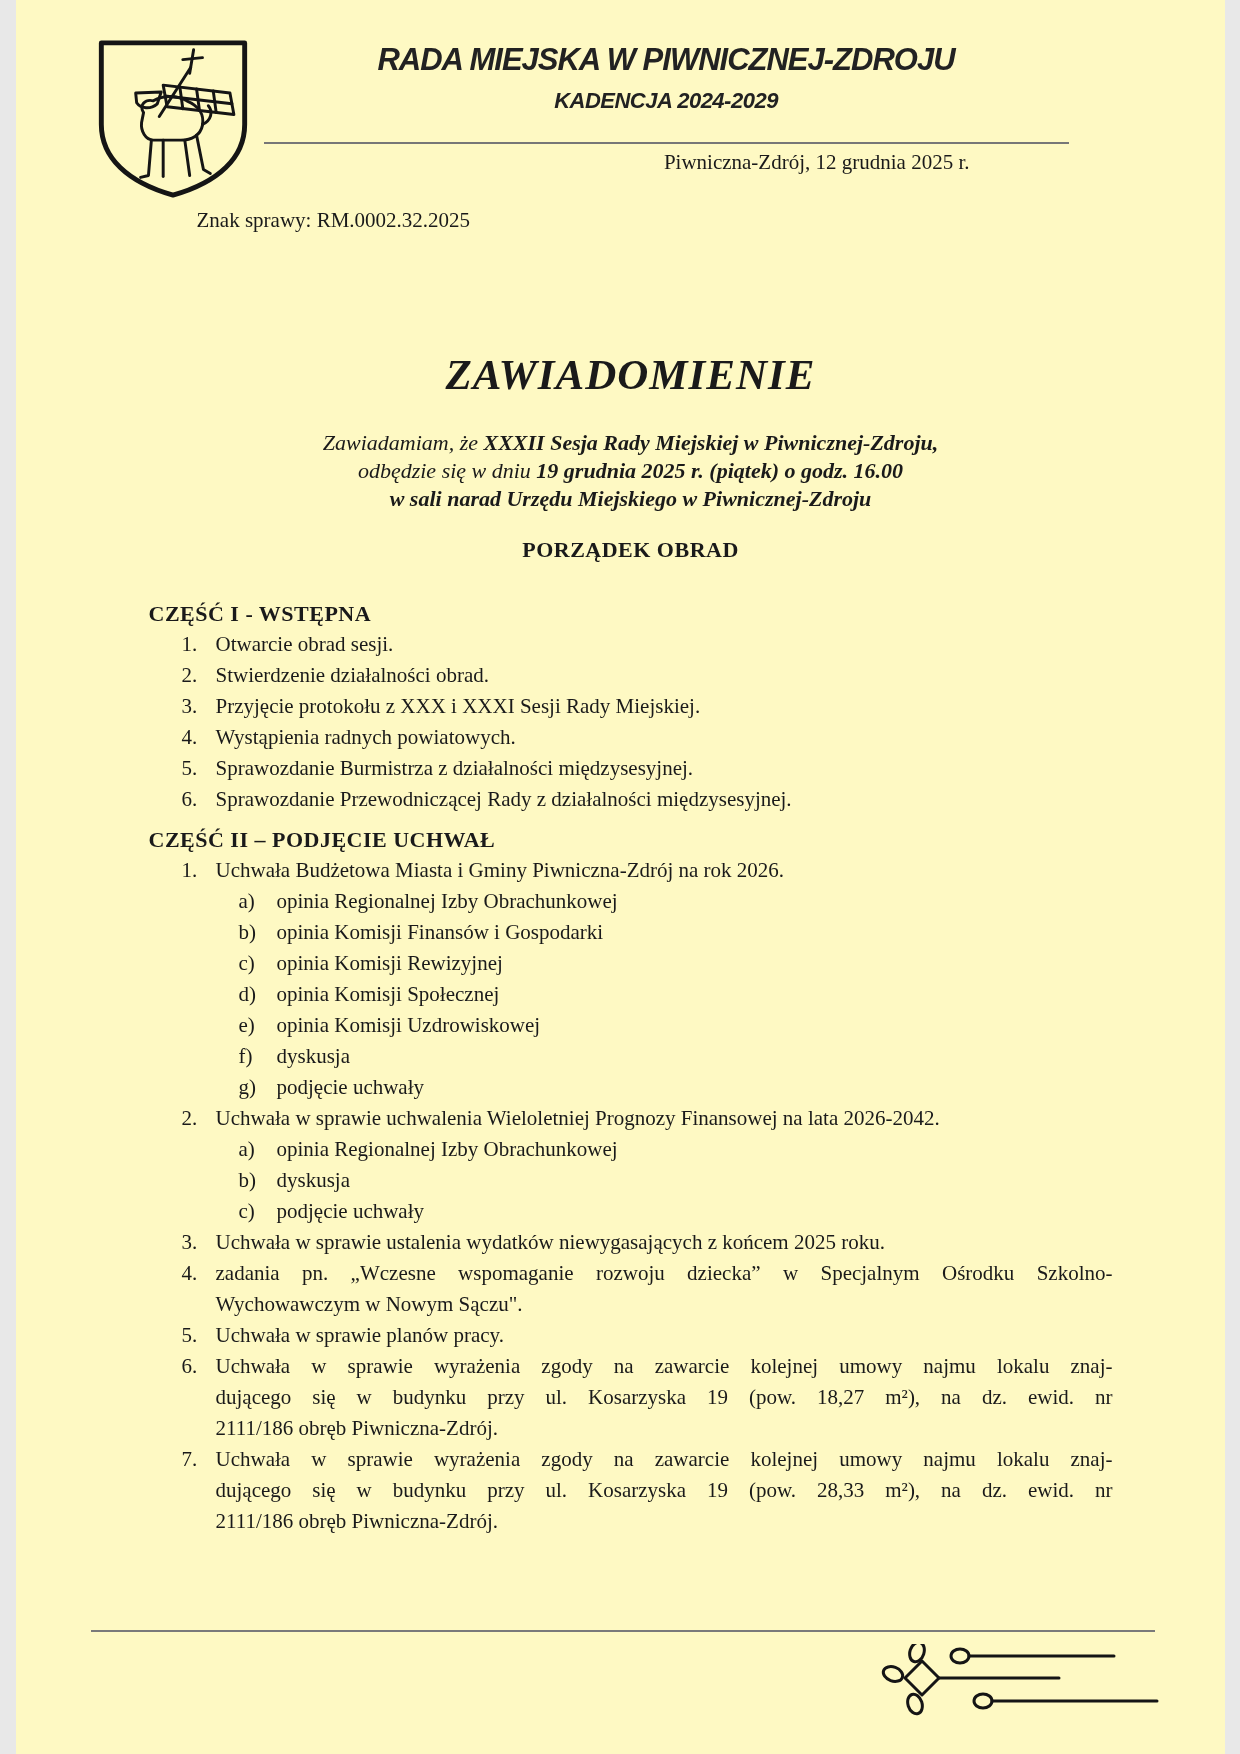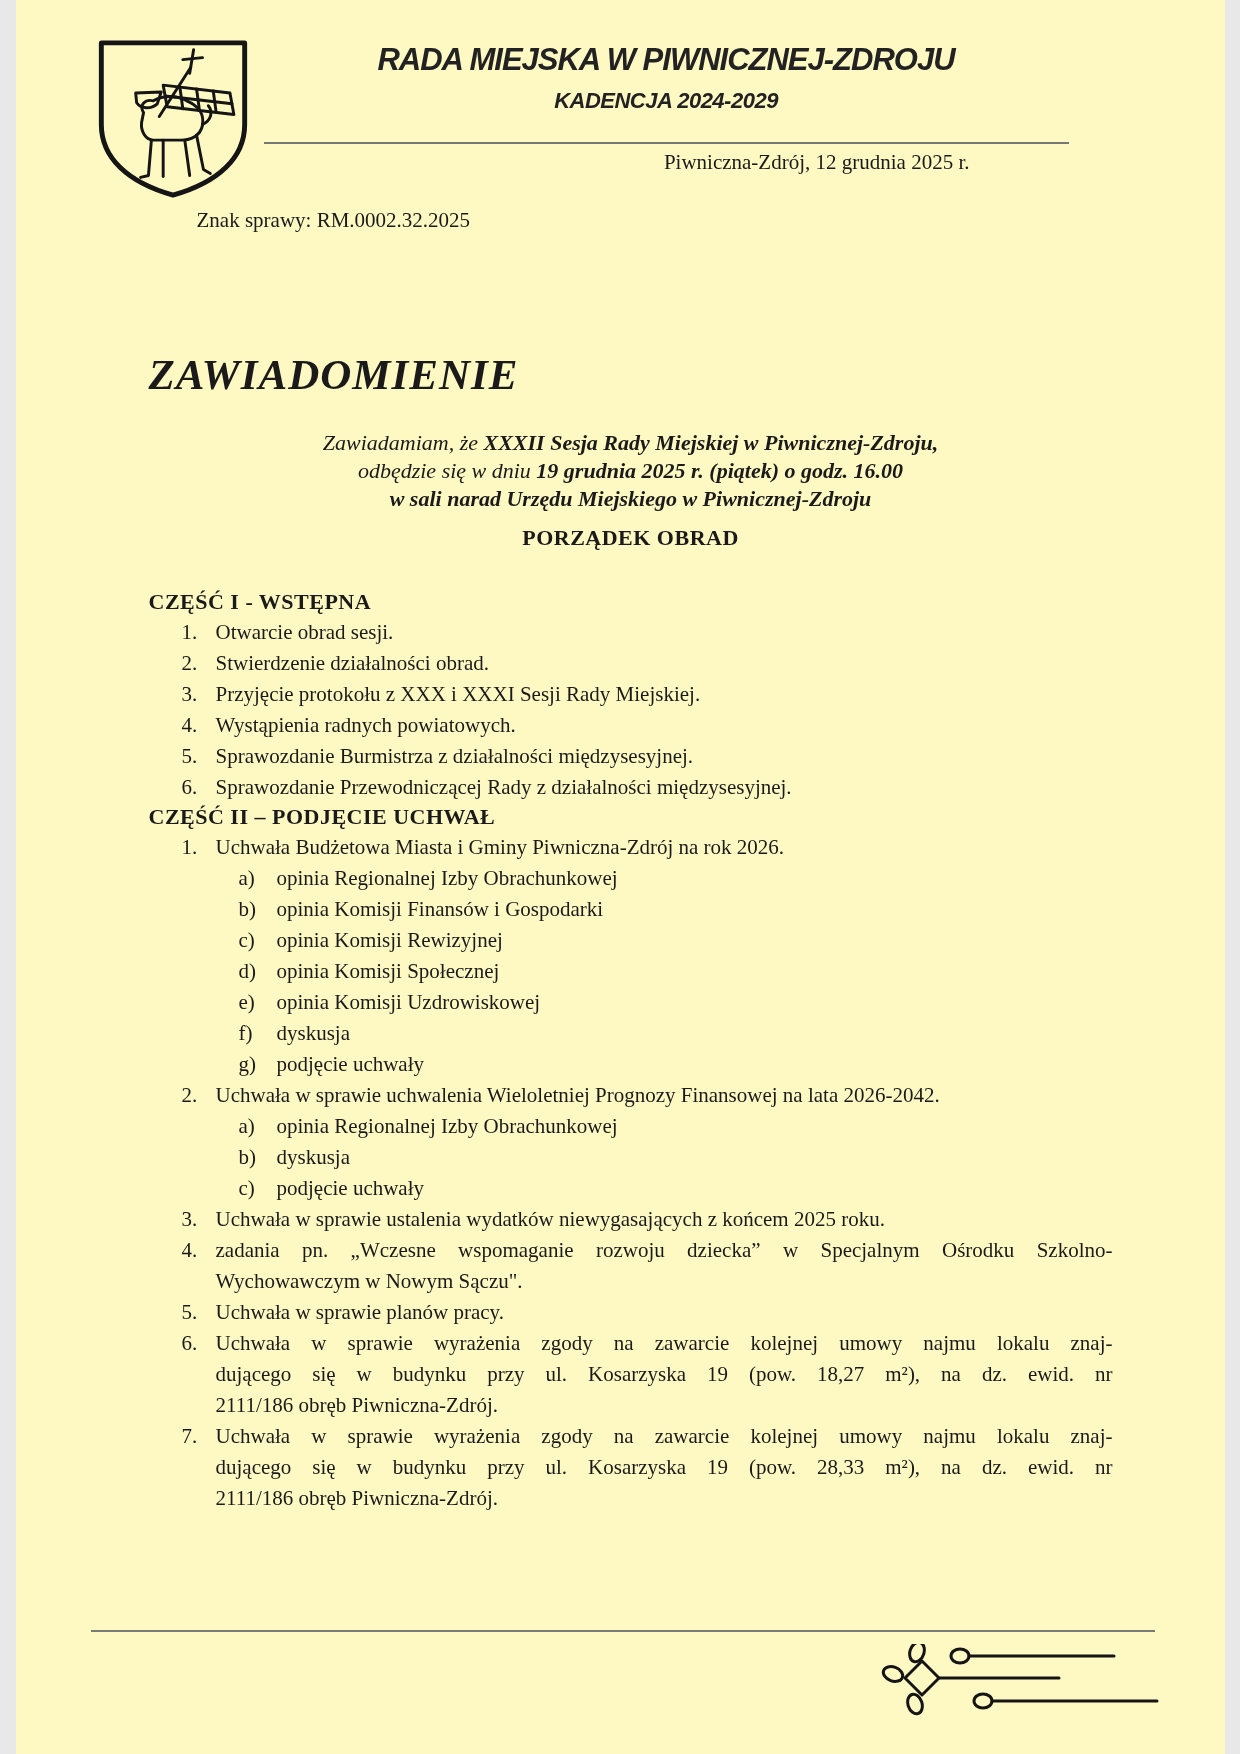--- a/index.html
+++ b/index.html
@@ -43,35 +43,35 @@
     font-size:21px;
     margin-left:48px;
   }
   
   .content {
     position:absolute; left:133px; top:0; width:964px;
     padding-top:350px;
     font-size:21px;
   }
   .doc-title {
-    margin:0; text-align:left;
+    margin:0; text-align:center;
     font-weight:bold; font-style:italic;
     font-size:43px; letter-spacing:1px;
   }
   .intro { margin-top:30px; text-align:center; font-size:22px; line-height:28px;font-style:italic; }
   .b { font-weight:bold; }
   .agenda-heading {
-    margin-top:12px; text-align:center;
+    margin-top:24px; text-align:center;
     font-weight:bold; font-size:22px; letter-spacing:0.5px;
   }
   .sec-heading {
     margin-top:38px;
     font-weight:bold; font-size:22px; letter-spacing:0.5px;
   }
-  .sec-heading.second { margin-top:1px; }
+  .sec-heading.second { margin-top:12px; }
   .list { margin-top:2px; line-height:31px; }
   .row { display:flex; align-items:flex-start; }
   .cell-num  { flex:0 0 67px;  padding-left:33px; box-sizing:border-box; }
   .cell-letter { flex:0 0 128px; padding-left:90px; box-sizing:border-box; }
   .cell-text { flex:1 1 auto; }
   .jline { text-align:justify; text-align-last:justify; }
   
   .footer-rule {
     position:absolute; left:75px; right:70px; top:1630px; height:2px;
     background:#7a7a7a;

